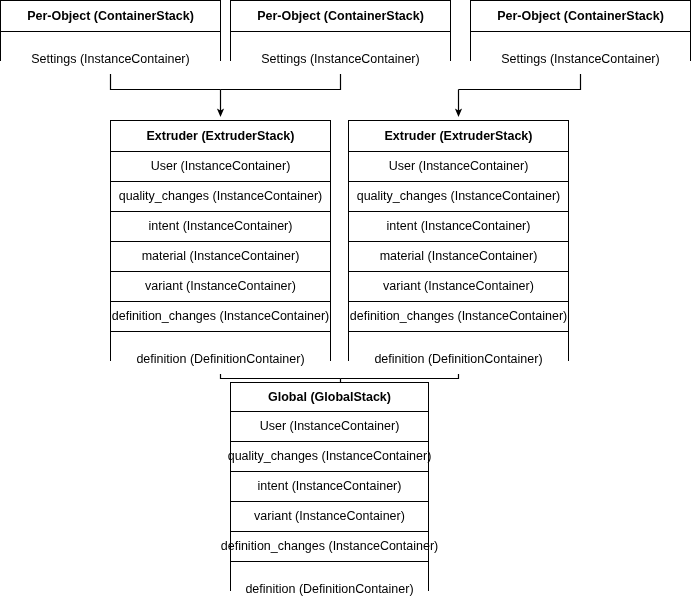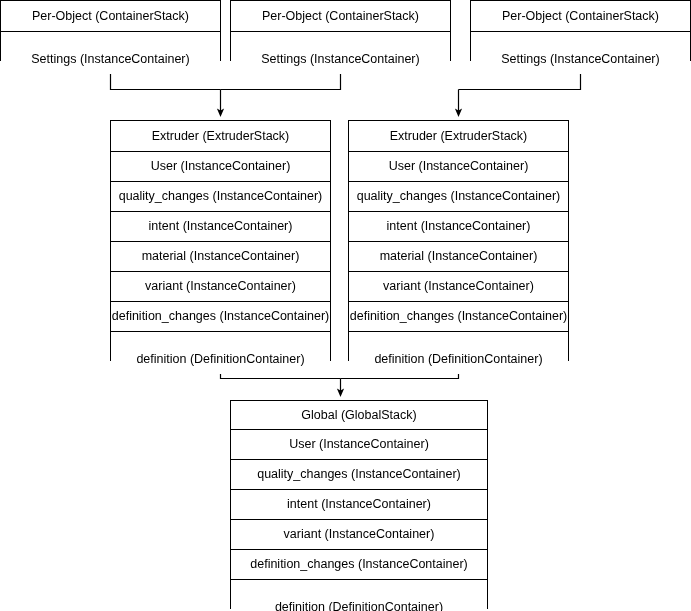--- a/index.html
+++ b/index.html
@@ -42,37 +42,37 @@
     justify-content: center;
     text-align: center;
     color: #000000;
     font-size: 12.5px;
     line-height: 1;
     padding: 0 4px;
     white-space: nowrap;
     background: #ffffff;
   }
   .row.header {
-    font-weight: normal;
+    font-weight: bold;
     border-bottom: 1px solid #000000;
   }
   .row.sep {
     border-bottom: 1px solid #000000;
   }
   .row.last {
     border-bottom: none;
     margin-top: 12px;
   }
   
   .n-perobj-0 { left: 0px;   top: 0px;   width: 221px; height: 61px; }
   .n-perobj-1 { left: 230px; top: 0px;   width: 221px; height: 61px; }
   .n-perobj-2 { left: 470px; top: 0px;   width: 221px; height: 61px; }
   .n-extruder-0 { left: 110px; top: 120px; width: 221px; height: 241px; }
   .n-extruder-1 { left: 348px; top: 120px; width: 221px; height: 241px; }
-  .n-global-0   { left: 230px; top: 400px; width: 258px; height: 209px; }
+  .n-global-0   { left: 230px; top: 382px; width: 199px; height: 209px; }
   .n-perobj-0 .row, .n-perobj-1 .row, .n-perobj-2 .row { height: 30px; }
   .n-perobj-0 .row.header, .n-perobj-1 .row.header, .n-perobj-2 .row.header { height: 31px; }
   .n-extruder-0 .row, .n-extruder-1 .row { height: 30px; }
   .n-extruder-0 .row.header, .n-extruder-1 .row.header { height: 31px; }
   .n-global-0 .row { height: 30px; }
   .n-global-0 .row.header { height: 29px; }
 </style>
 </head>
 <body>
 

